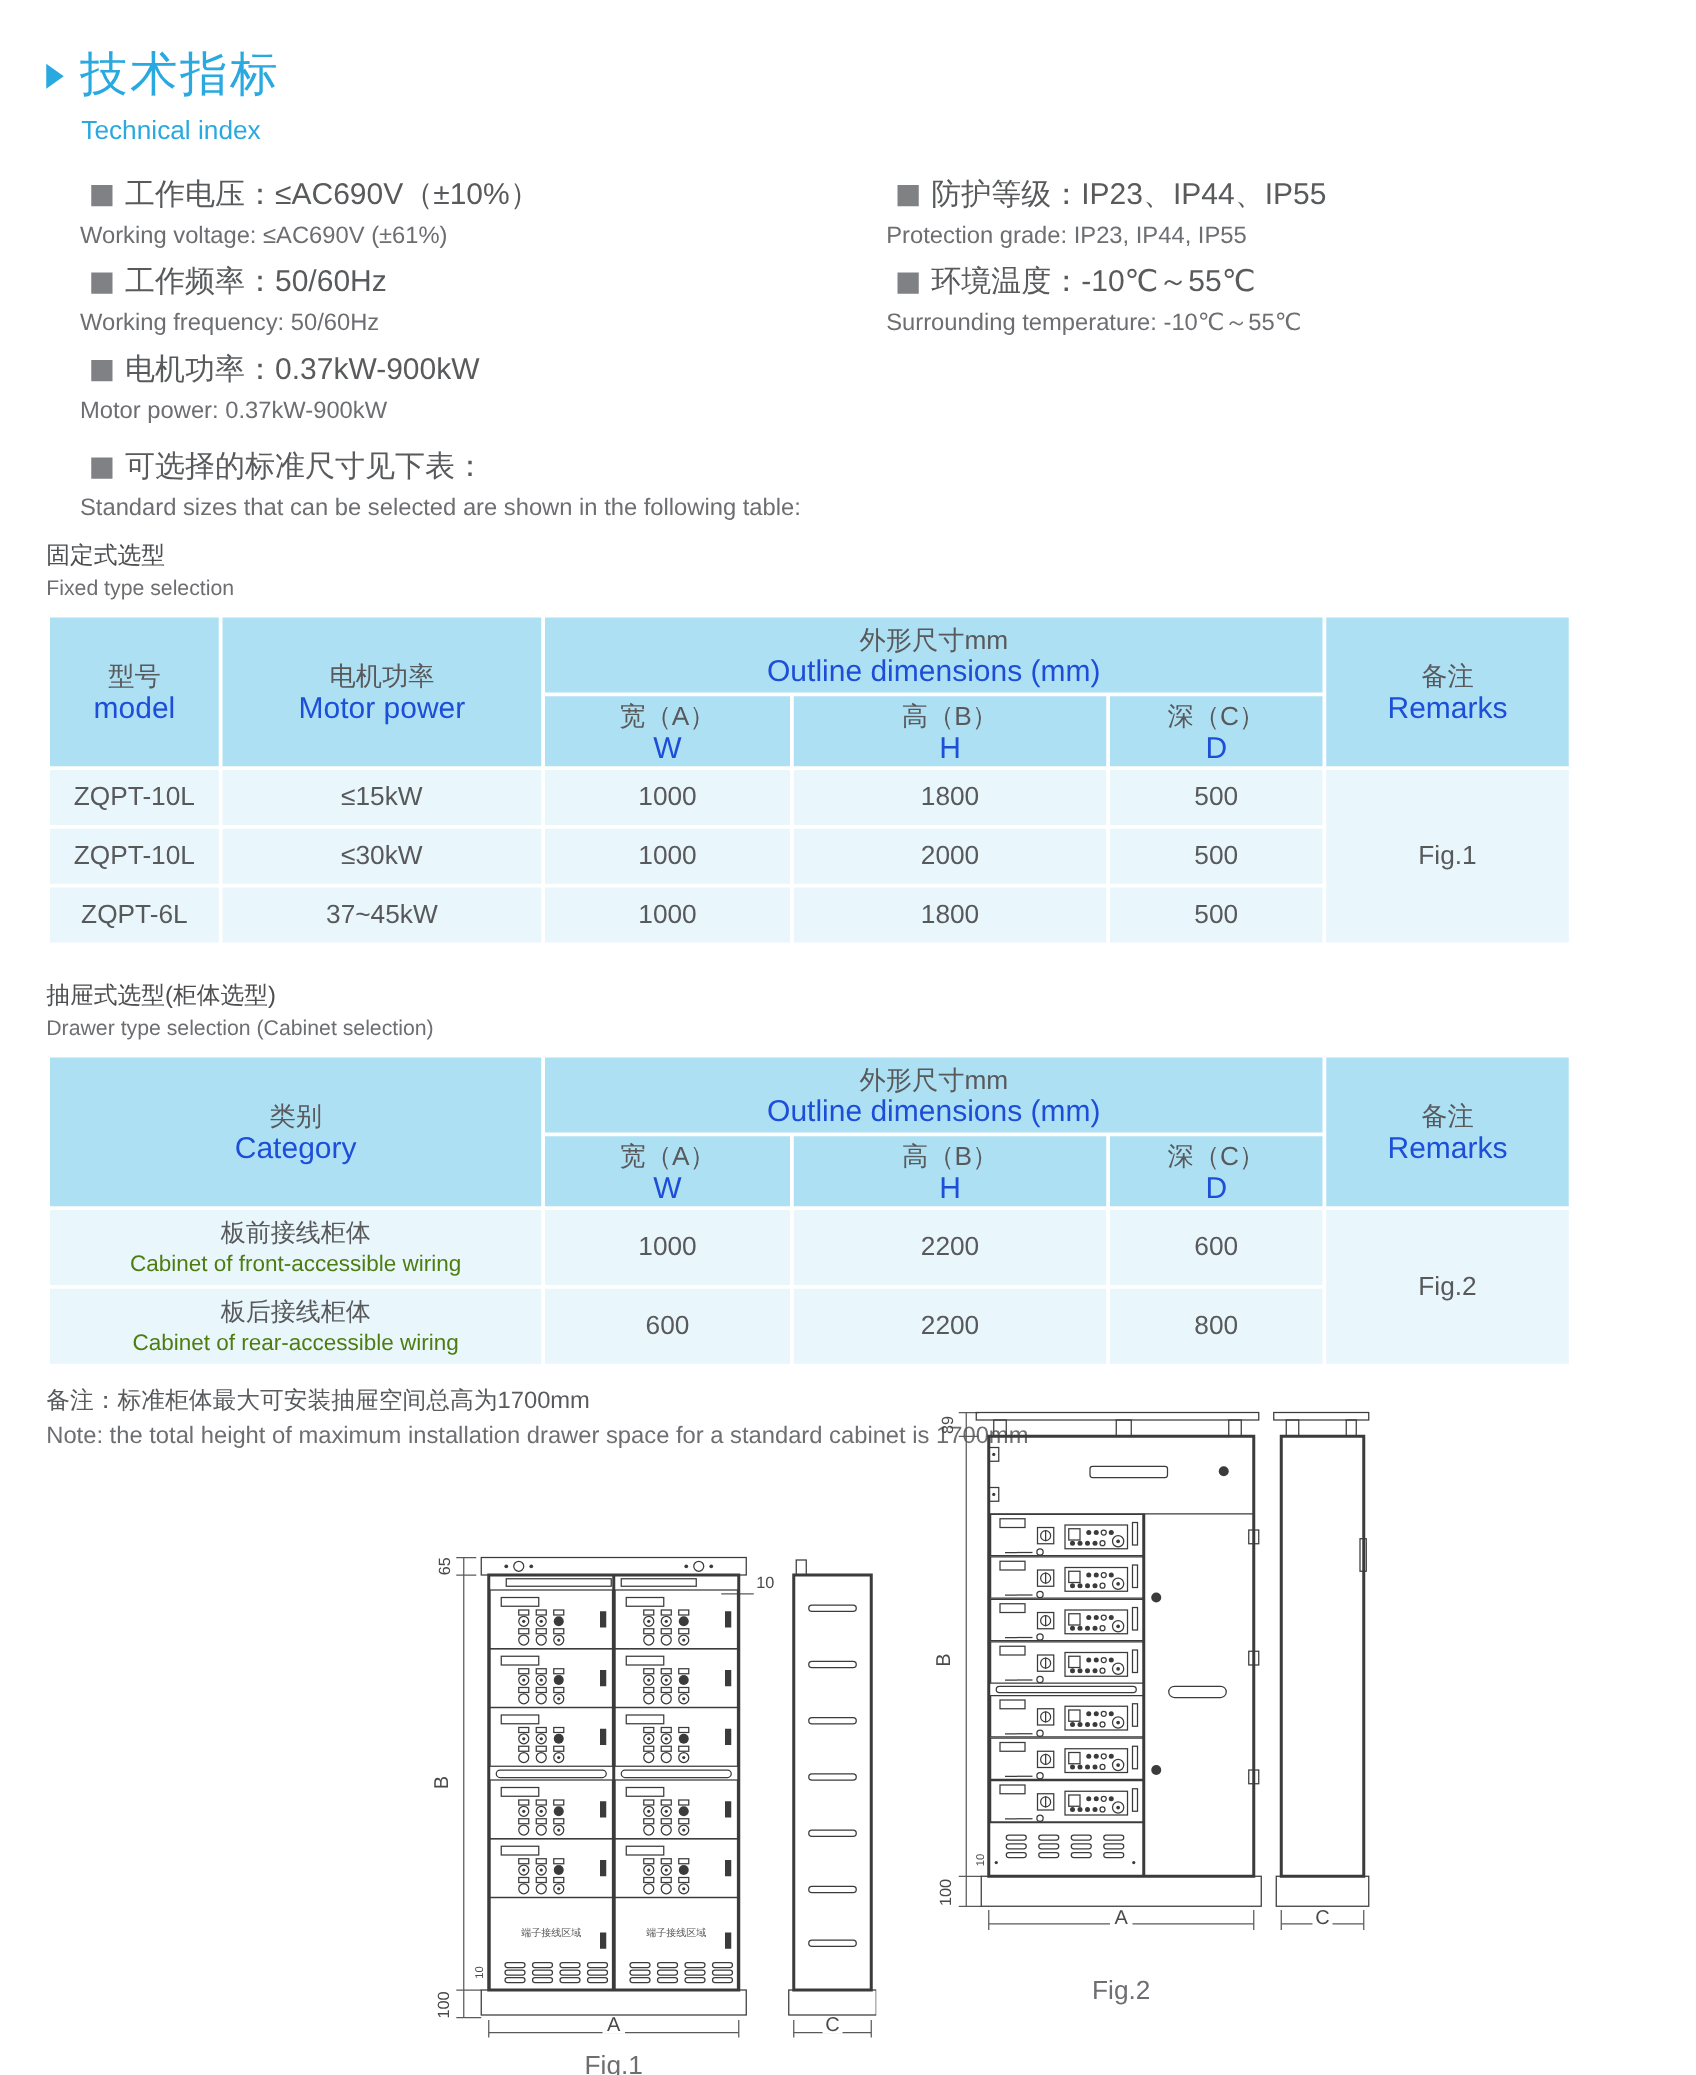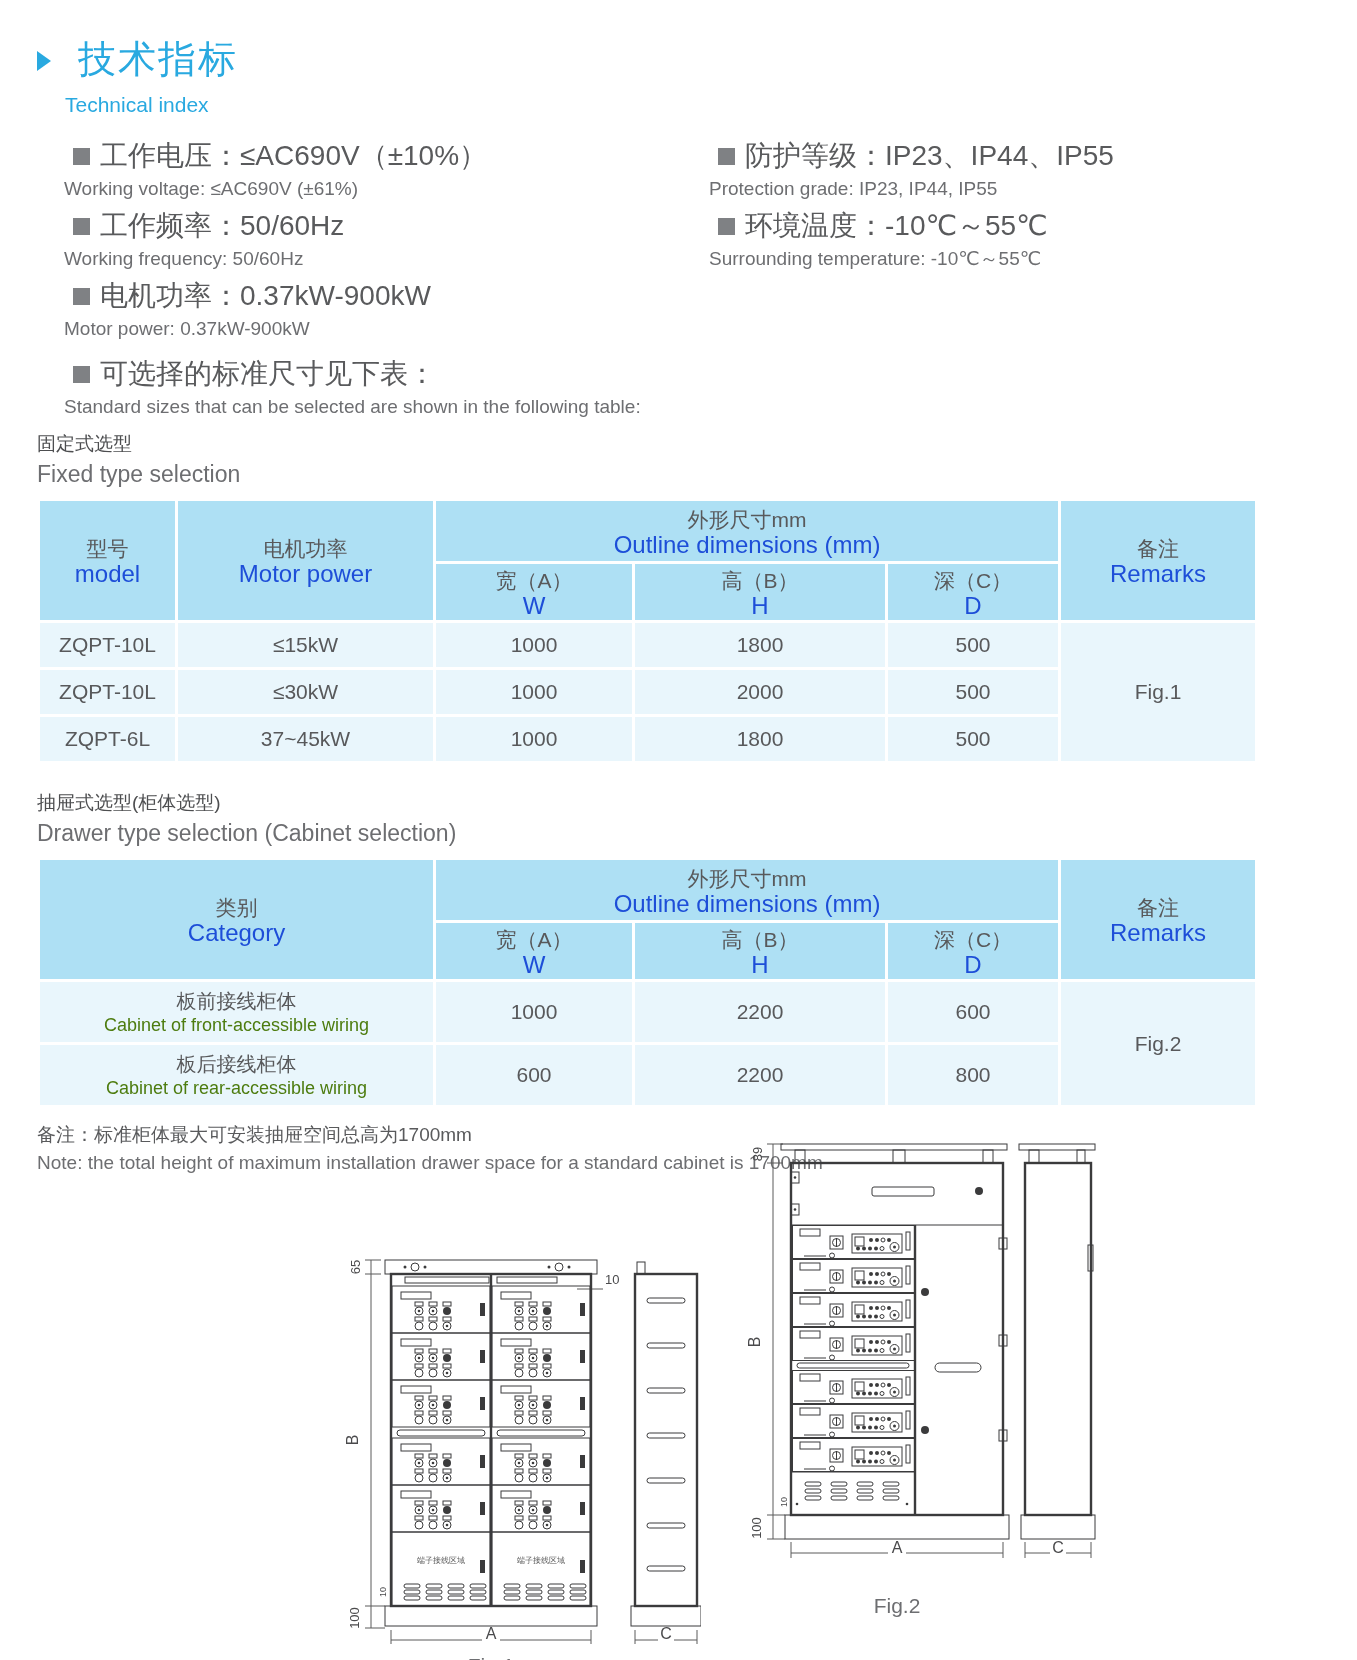--- a/index.html
+++ b/index.html
@@ -4,37 +4,37 @@
 <style>
   html,body{margin:0;padding:0;}
   body{
     width:1357px;height:1660px;overflow:hidden;background:#ffffff;
     font-family:"Liberation Sans","DejaVu Sans",sans-serif;color:#58595b;
     position:relative;
   }
   .content{padding:34px 37px 0 37px;}
 
   
-  .title-row{display:flex;align-items:center;gap:27px;}
+  .title-row{display:flex;align-items:center;gap:13px;}
   .title-arrow{width:0;height:0;border-left:14px solid #29a9e0;border-top:10px solid transparent;border-bottom:10px solid transparent;margin-top:2px;}
   .title-zh{font-size:38px;color:#29a9e0;font-weight:400;letter-spacing:2px;}
   .title-en{font-size:21px;color:#29a9e0;margin:8px 0 0 28px;}
 
   
   .specs{display:grid;grid-template-columns:645px 1fr;margin-top:26px;}
   .spec-item{margin-bottom:2px;}
-  .spec-zh{font-size:28px;color:#595a5c;display:flex;align-items:center;gap:10px;line-height:26px;padding-left:36px;}
+  .spec-zh{font-size:24px;color:#595a5c;display:flex;align-items:center;gap:10px;line-height:26px;padding-left:36px;}
   .bullet{width:17px;height:17px;background:#7f8184;flex:none;}
   .spec-en{font-size:19px;color:#6d6e71;margin:9px 0 13px 27px;line-height:22px;}
   .spec-intro{margin-top:8px;}
 
   
   .tbl-label{margin-top:26px;}
   .tbl-label-zh{font-size:19px;color:#4d4e50;}
-  .tbl-label-en{font-size:23px;color:#6d6e71;margin-top:4px;}
+  .tbl-label-en{font-size:17px;color:#6d6e71;margin-top:4px;}
 
   
   table.spec-table{border-collapse:separate;border-spacing:3px;width:1221px;table-layout:fixed;margin-top:10px;}
   col.c1{width:135px;} col.c2{width:255px;} col.c3{width:196px;} col.c4{width:250px;} col.c5{width:170px;} col.c6{width:194px;}
   .spec-table th{background:#aee0f4;font-weight:400;color:#58595b;text-align:center;vertical-align:middle;padding:2px;}
   .spec-table td{background:#e9f6fc;color:#58595b;text-align:center;vertical-align:middle;padding:2px;}
   tr.hrow1 th{height:56px;}
   tr.hrow2 th{height:52px;}
   .th-zh{font-size:21px;line-height:26px;}
   .th-en{font-size:24px;line-height:22px;margin-top:1px;color:#1d4ed8;}

